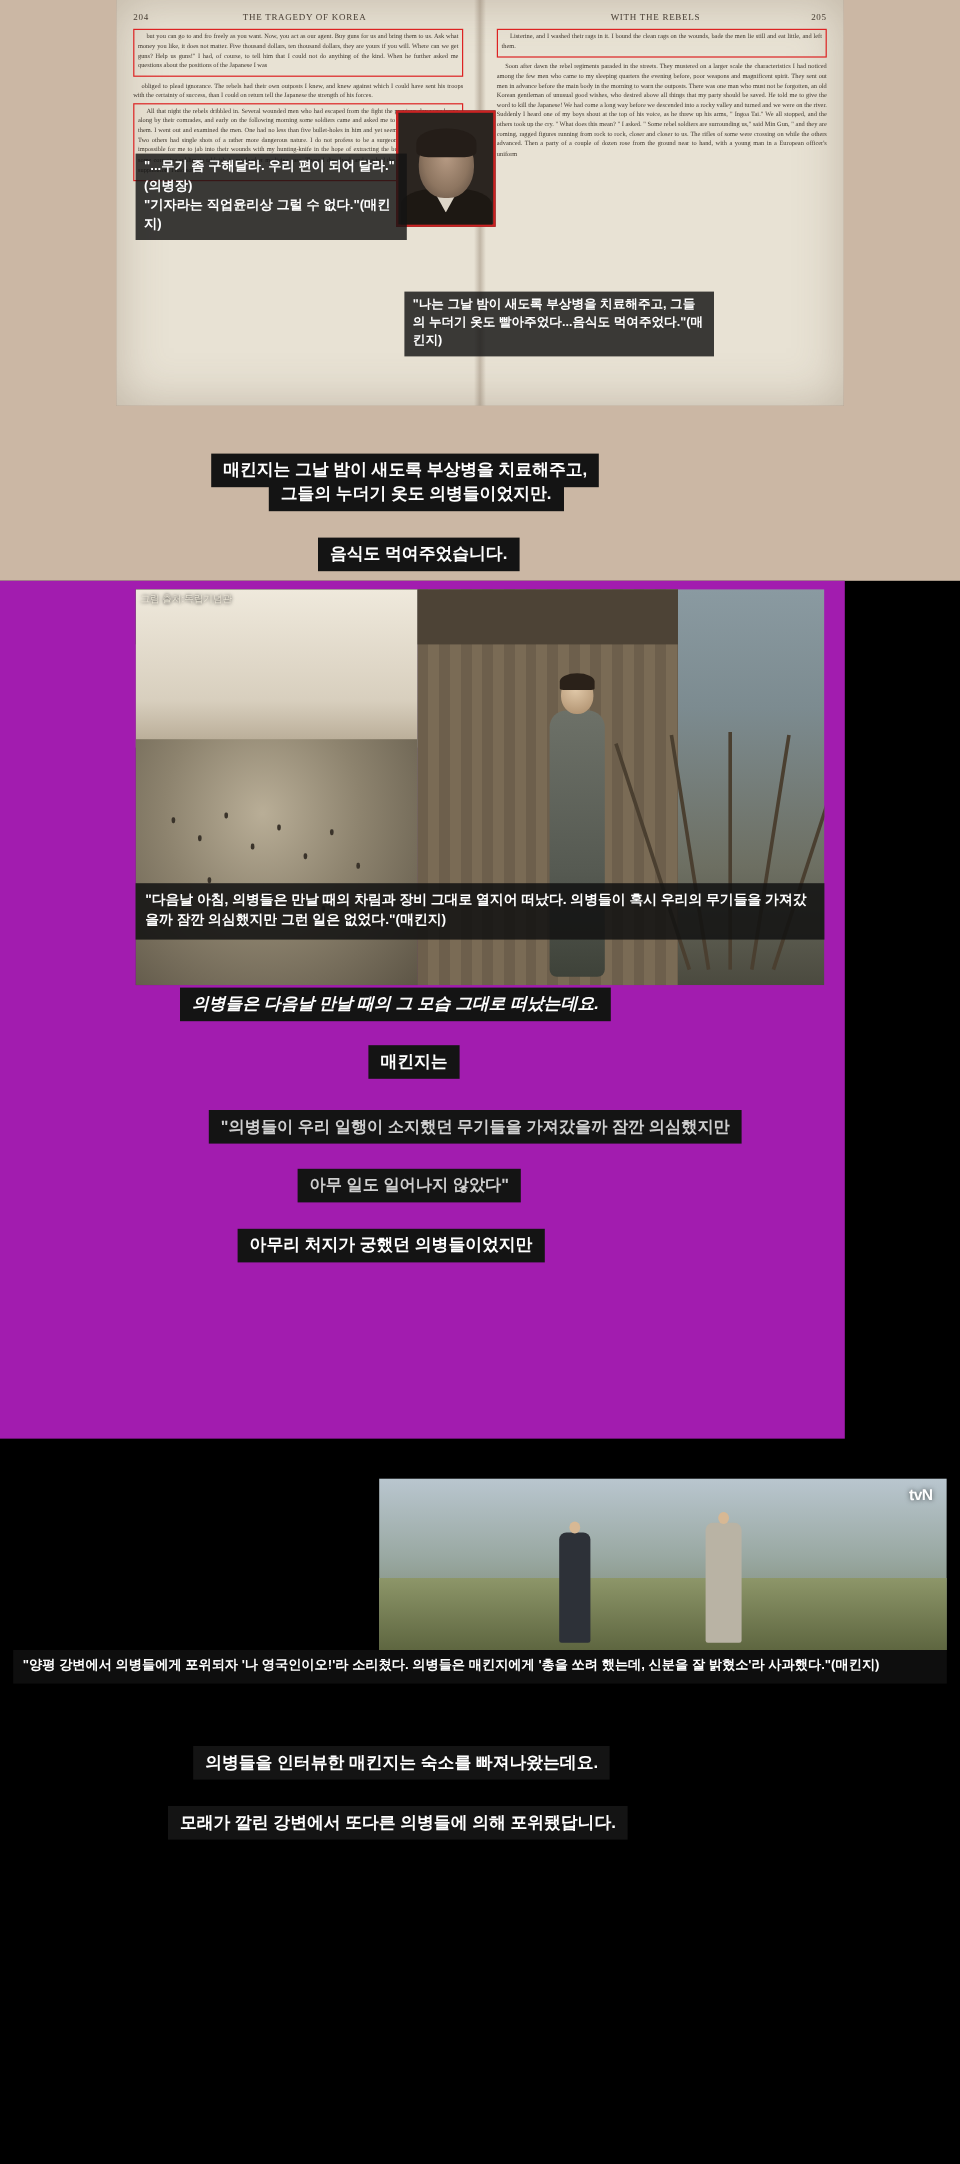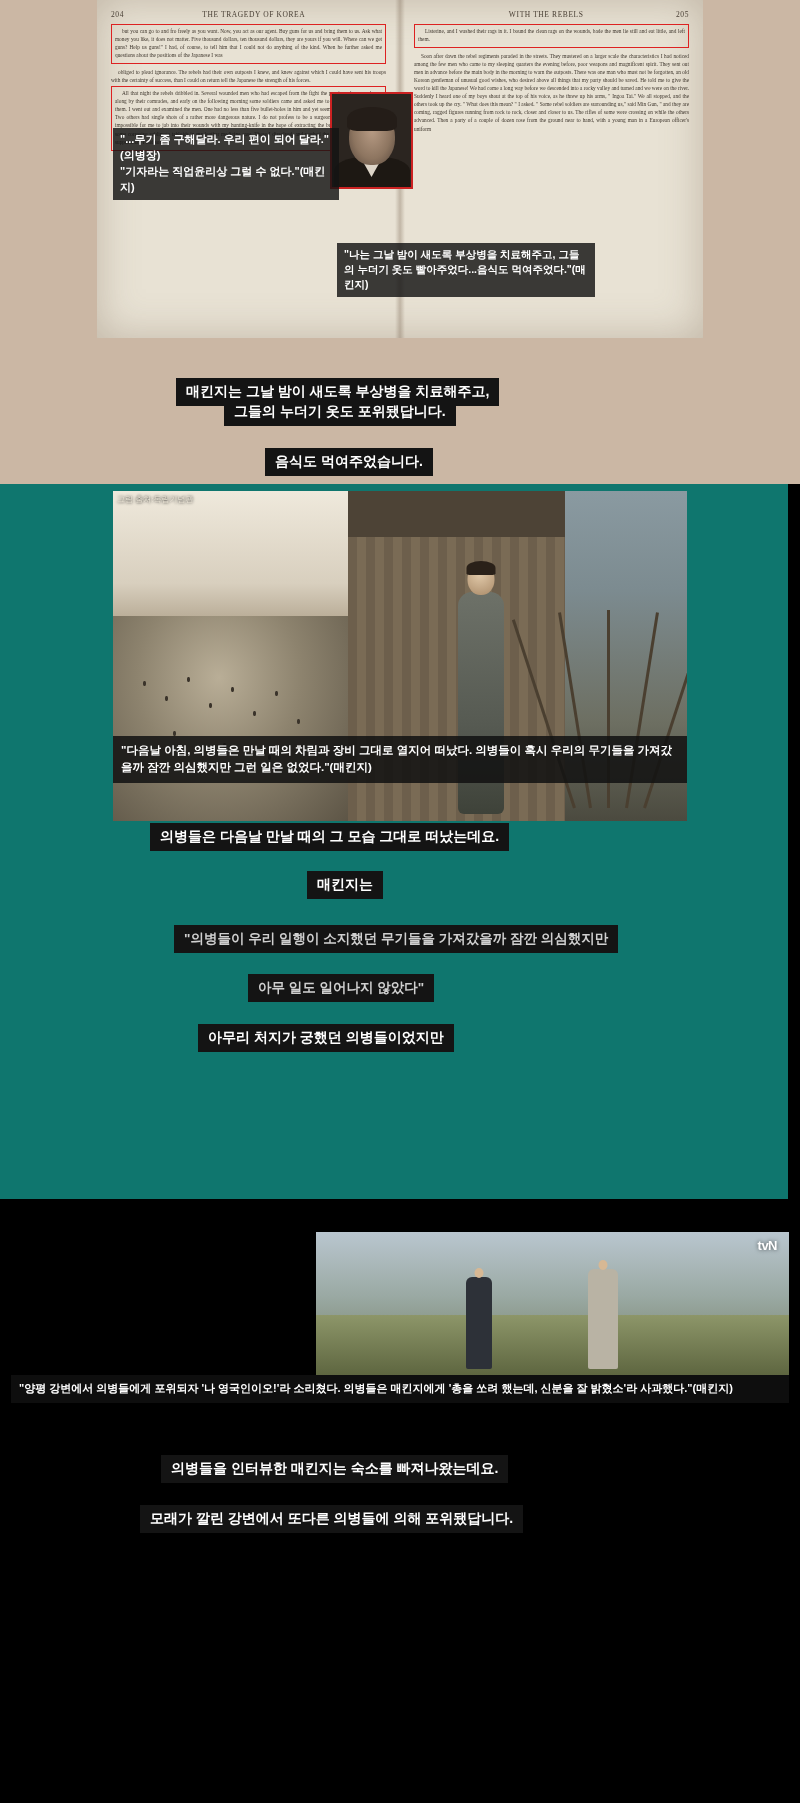--- a/index.html
+++ b/index.html
@@ -126,22 +126,22 @@
     white-space: nowrap;
   }
   .dc-1 { left: 176px; top: 354px; margin-top: 24px; }
   .dc-2 { left: 224px; top: 398px; }
   .dc-3 { left: 265px; top: 448px; }
 
   
   .photo-section {
     position: absolute;
     left: 0; top: 484px;
-    width: 788px; height: 715px;
-    background: #0f766e;
+    width: 704px; height: 715px;
+    background: #a21caf;
   }
   .photo-wrap {
     position: absolute;
     left: 113px; top: 7px;
     width: 574px; height: 330px;
     overflow: hidden;
   }
   .photo-left {
     position: absolute; left: 0; top: 0;
     width: 235px; height: 100%;
@@ -217,21 +217,21 @@
     position: absolute;
     left: 113px; top: 252px;
     width: 574px;
     background: rgba(18,18,18,.86);
     color: #fff;
     font-size: 11.5px;
     line-height: 1.5;
     padding: 6px 8px;
     font-weight: 700;
   }
-  .dc-4 { left: 150px; top: 339px; }
+  .dc-4 { left: 150px; top: 339px; font-style: italic; }
   .dc-5 { left: 307px; top: 387px; }
   .dc-6 { left: 174px; top: 441px; font-size: 13.5px; color: #cfcfcf; }
   .dc-7 { left: 248px; top: 490px; font-size: 13.5px; color: #cfcfcf; }
   .dc-8 { left: 198px; top: 540px; }
   .dc-9 { left: 113px; top: 590px; }
 
   
   .drama-section {
     position: absolute;
     left: 0; top: 1199px;
@@ -343,21 +343,21 @@
       <div class="collar"></div>
       <div class="face"></div>
       <div class="hair"></div>
     </div>
 
     <div class="cap-strip cap-1">"...무기 좀 구해달라. 우리 편이 되어 달라."(의병장)
 "기자라는 직업윤리상 그럴 수 없다."(매킨지)</div>
     <div class="cap-strip cap-2">"나는 그날 밤이 새도록 부상병을 치료해주고, 그들의 누더기 옷도 빨아주었다...음식도 먹여주었다."(매킨지)</div>
 
     <div class="dark-cap dc-1">매킨지는 그날 밤이 새도록 부상병을 치료해주고,</div>
-    <div class="dark-cap dc-2">그들의 누더기 옷도 포위됐답니다.</div>
+    <div class="dark-cap dc-2">그들의 누더기 옷도 의병들이었지만.</div>
     <div class="dark-cap dc-3">음식도 먹여주었습니다.</div>
   </div>
 
   <div class="photo-section">
 
     <div class="photo-wrap">
       <div class="photo-left">
         <div class="diorama-dark"></div>
         <div class="diorama-wall"></div>
         <div class="diorama-floor"></div>

